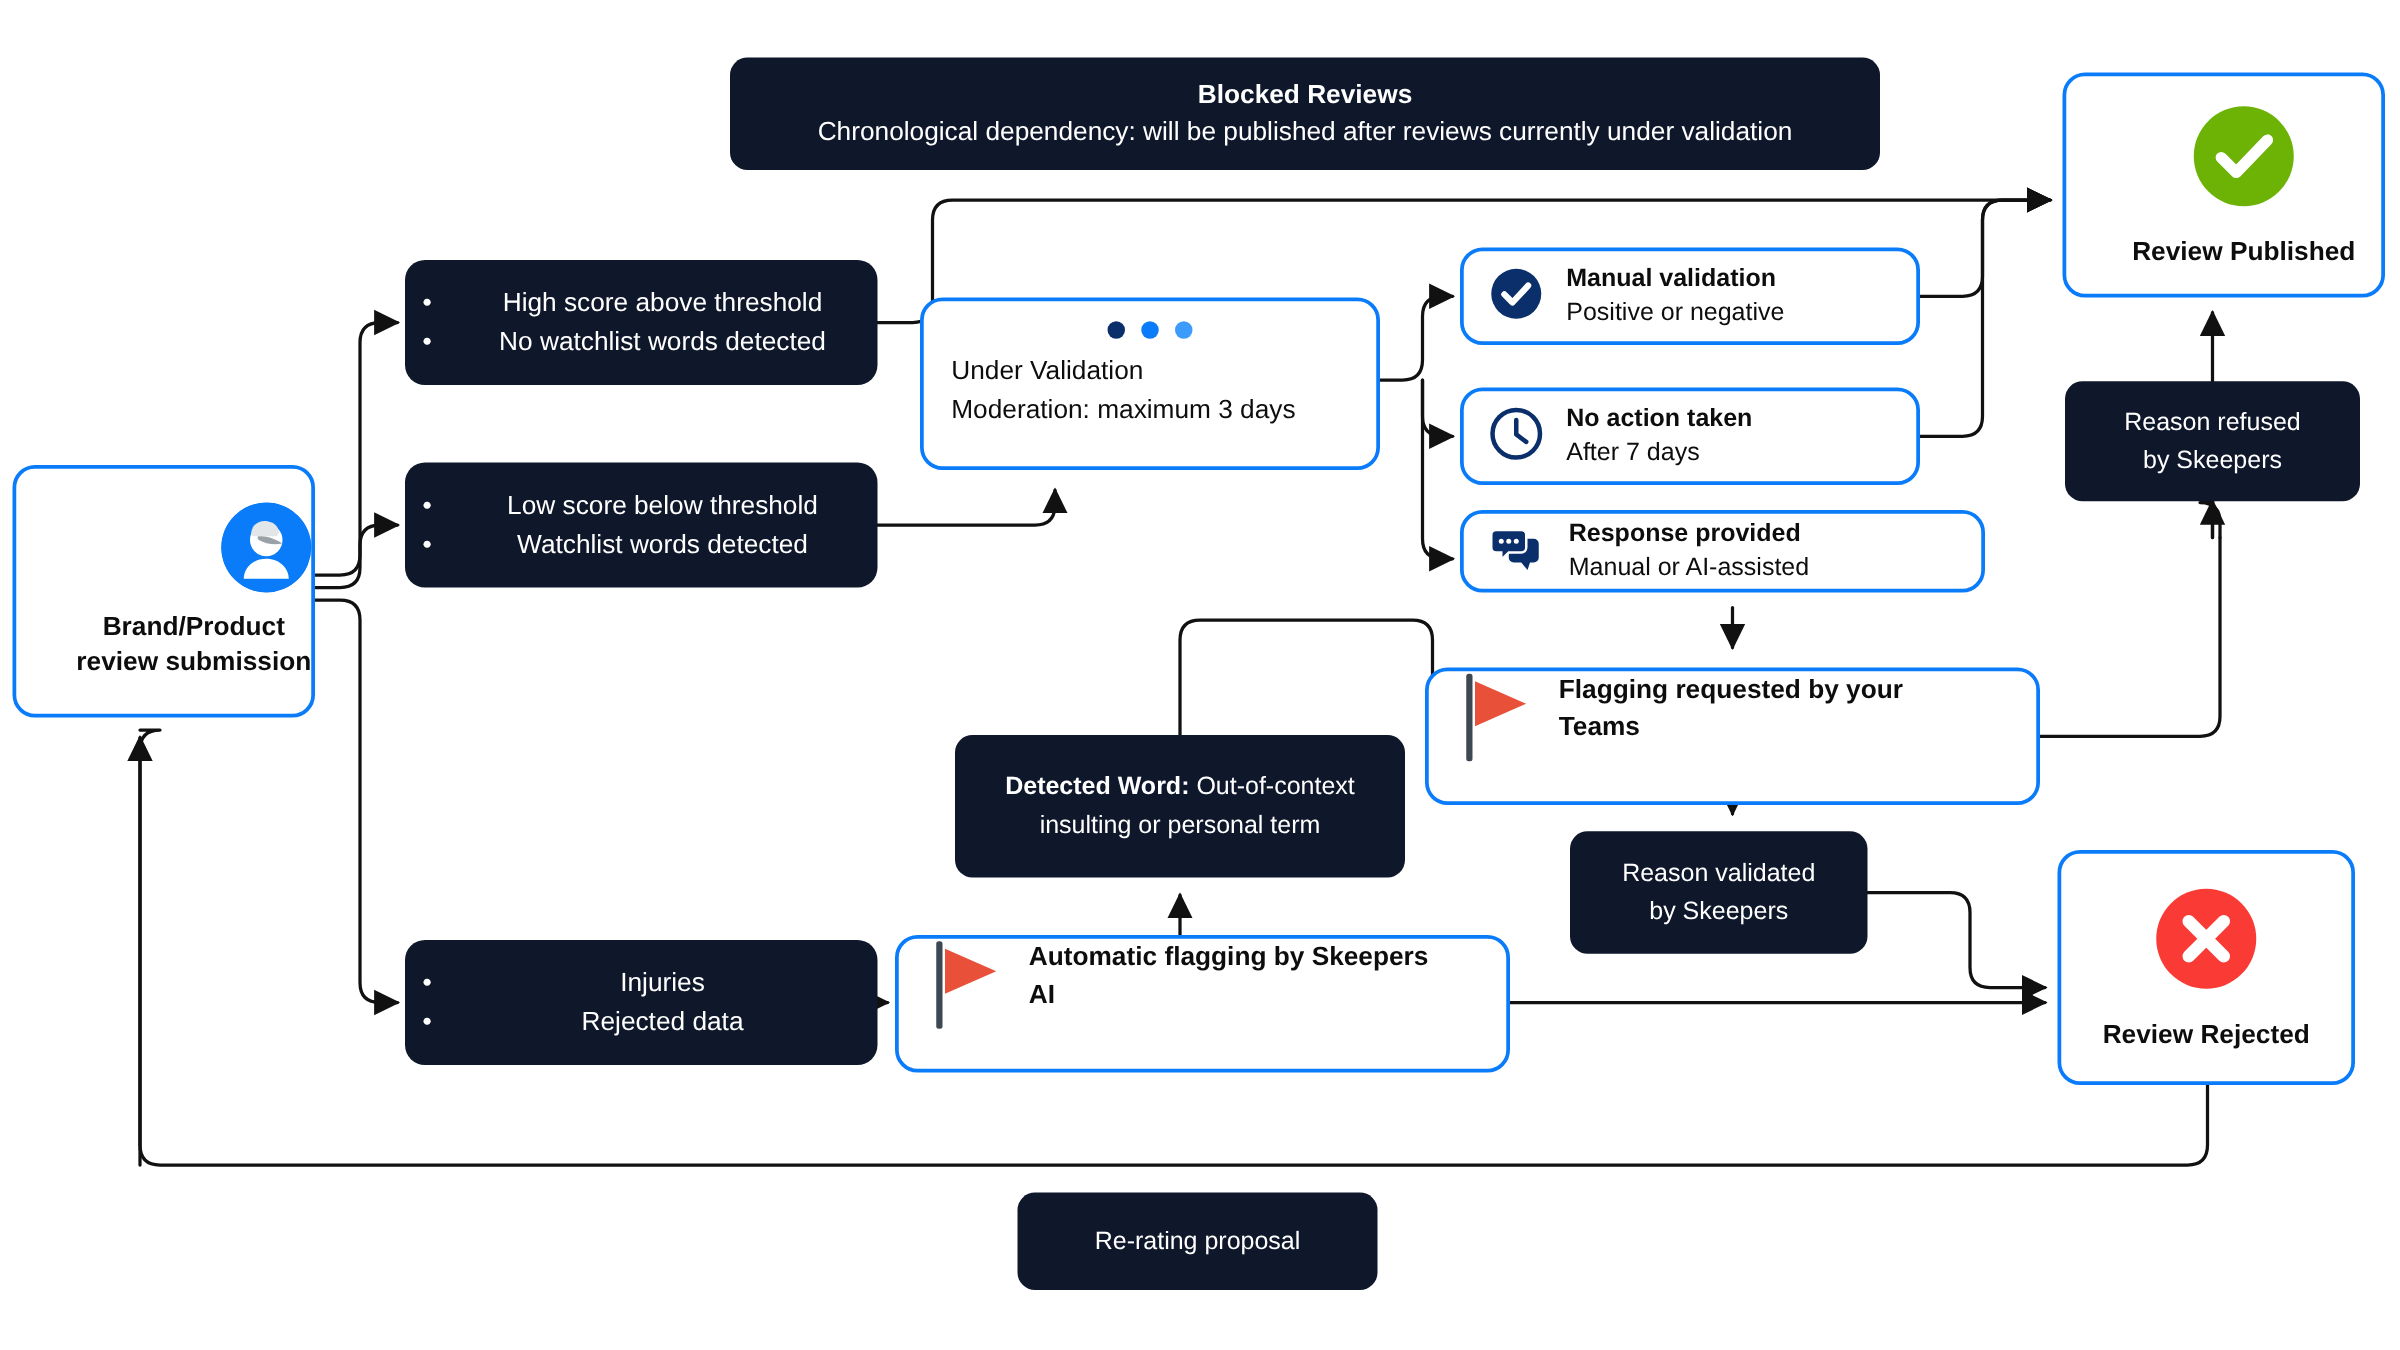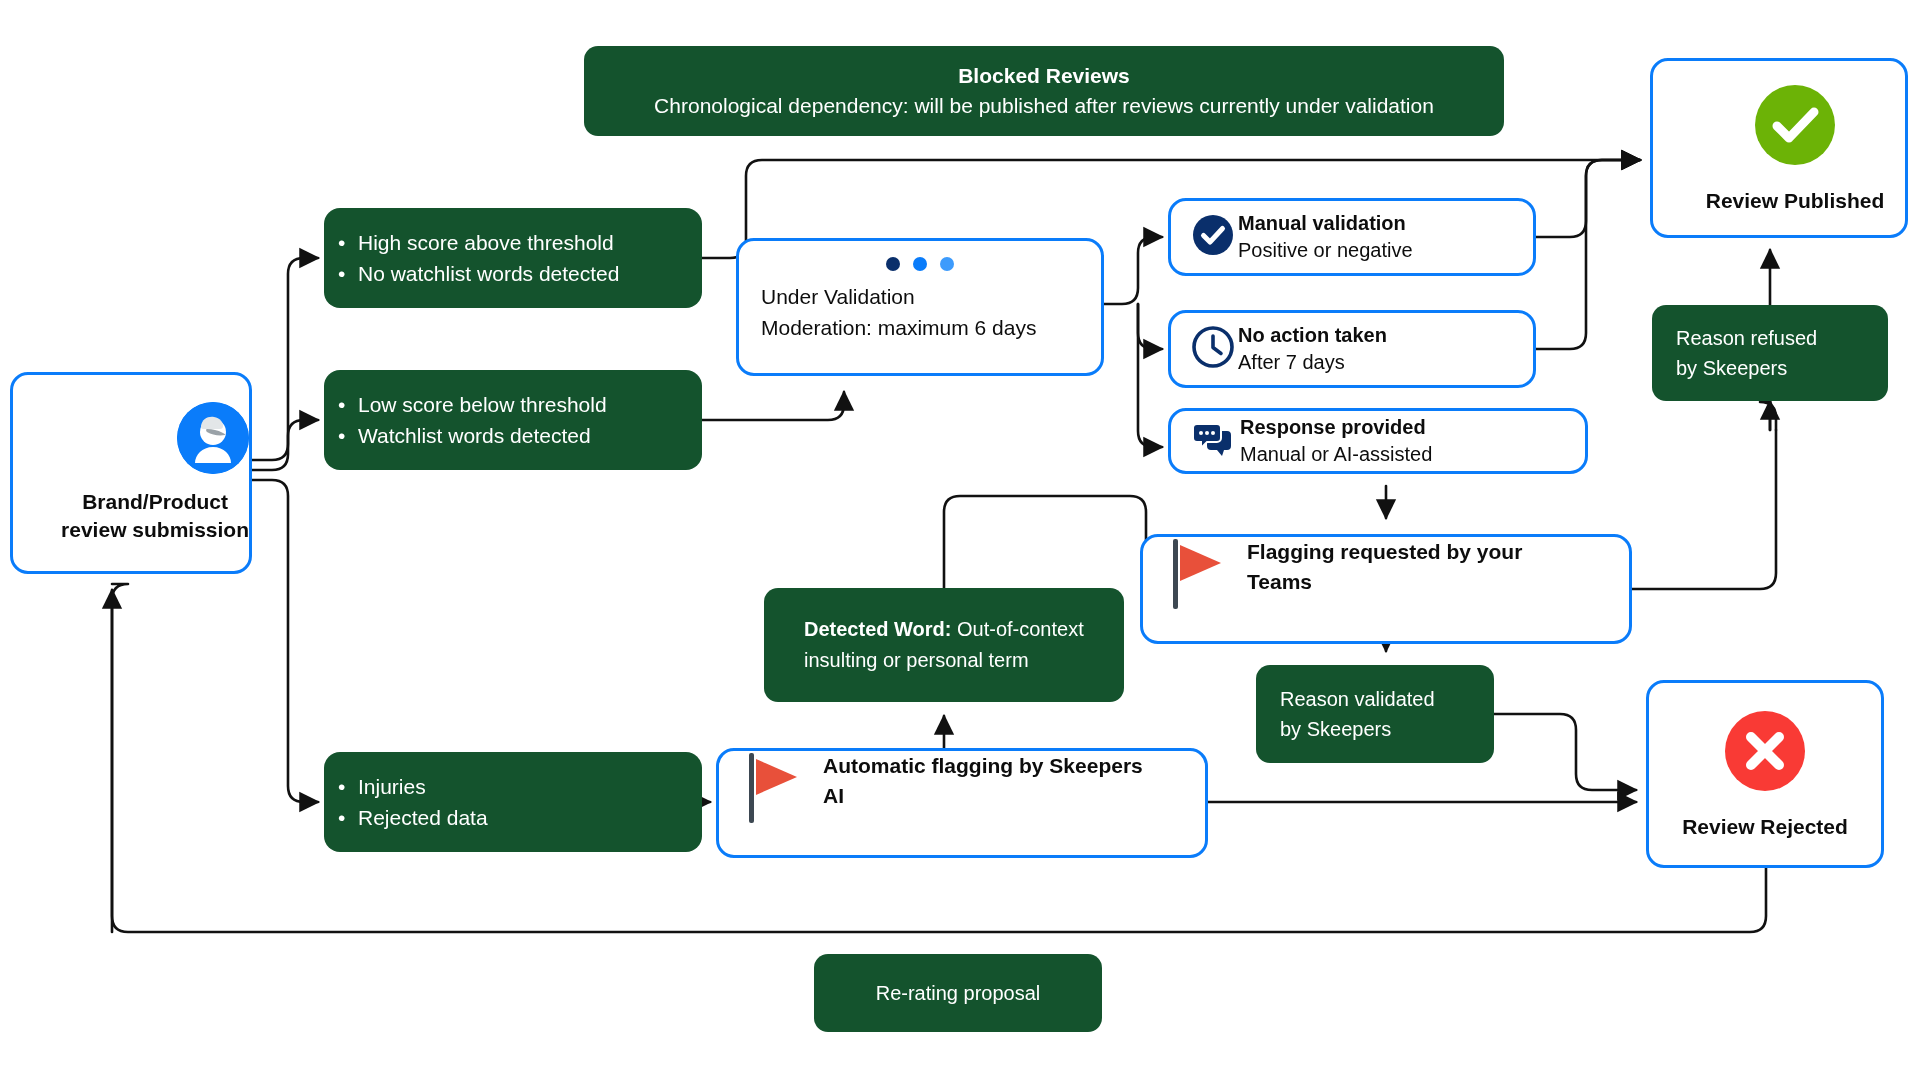--- a/index.html
+++ b/index.html
@@ -27,23 +27,24 @@
     width: 1920px;
     height: 1080px;
     pointer-events: none;
   }
   .node {
     position: absolute;
     box-sizing: border-box;
   }
   
   .blue {
-    background: #14532d;
+    background: #0f172a;
     color: #ffffff;
     border-radius: 14px;
+    text-align: center;
   }
   .blue.soft { border-radius: 16px; }
   
   .outline {
     background: #ffffff;
     border: 3px solid #0a7cfa;
     border-radius: 18px;
   }
   .bullets {
     margin: 0;
@@ -136,21 +137,21 @@
     font-size: 21px;
     font-weight: normal;
     line-height: 31px;
     padding-left: 22px;
   }
 
   
   .iconrow {
     display: flex;
     align-items: center;
-    gap: 3px;
+    gap: 18px;
     height: 100%;
     padding: 0 20px;
   }
   .iconrow .texts .t { font-size: 20px; font-weight: bold; line-height: 27px; }
   .iconrow .texts .s { font-size: 20px; line-height: 27px; }
   #manual-validation { left: 1168px; top: 198px; width: 368px; height: 78px; }
   #no-action        { left: 1168px; top: 310px; width: 368px; height: 78px; }
   #response-given   { left: 1168px; top: 408px; width: 420px; height: 66px; }
 
   
@@ -303,21 +304,21 @@
     </div>
   </div>
 
   <div class="node outline" id="under-validation">
     <div class="dots">
       <span class="dot d1"></span>
         <span class="dot d2"></span>
         <span class="dot d3"></span>
     </div>
     <div class="t1">Under Validation</div>
-    <div class="t2">Moderation: maximum 6 days</div>
+    <div class="t2">Moderation: maximum 3 days</div>
   </div>
 
   <div class="node outline" id="manual-validation">
     <div class="iconrow">
       <span>
         <svg width="44" height="44" viewBox="0 0 44 44">
           <circle cx="22" cy="22" r="20" fill="#0a2f6b"></circle>
           <path d="M12.5 22.5l6.5 6.5L31.5 15.5" stroke="#ffffff" stroke-width="5" fill="none" stroke-linecap="round" stroke-linejoin="round"></path>
         </svg>
       </span>

